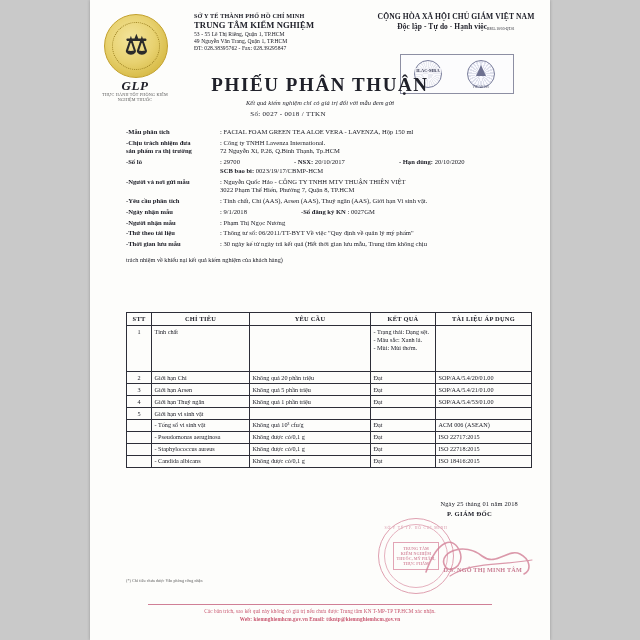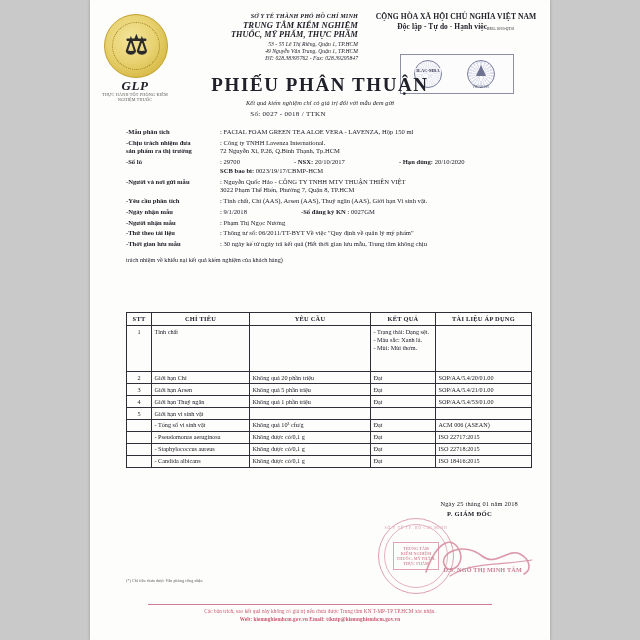--- a/index.html
+++ b/index.html
@@ -42,21 +42,21 @@
   }
   .glp{
     position:absolute;left:14px;top:68px;width:62px;text-align:center;
     font-style:italic;font-weight:bold;font-size:13px;letter-spacing:.5px;
   }
   .glp-sub{
     position:absolute;left:6px;top:82px;width:78px;text-align:center;
     font-size:4.2px;letter-spacing:.2px;color:#555;
   }
 
-  .org{position:absolute;left:88px;top:2px;width:180px;text-align:right;line-height:1.22;font-style:italic;}
+  .org{position:absolute;left:104px;top:2px;width:180px;text-align:left;line-height:1.22;}
   .org .l1{font-size:6.2px;font-weight:bold;letter-spacing:.15px;}
   .org .l2{font-size:8.6px;font-weight:bold;letter-spacing:.1px;}
   .org .l3{font-size:8.2px;font-weight:bold;letter-spacing:.1px;}
   .org .l4,.org .l5,.org .l6{font-size:5.6px;letter-spacing:.05px;margin-top:.5px;}
 
   .nation{position:absolute;left:272px;top:2px;width:188px;text-align:center;line-height:1.3;}
   .nation .n1{font-size:7.6px;font-weight:bold;letter-spacing:.1px;}
   .nation .n2{font-size:7.4px;font-weight:bold;letter-spacing:.1px;}
   .nation .n2 .tiny{font-size:3.6px;font-weight:normal;letter-spacing:0;vertical-align:bottom;}
 
@@ -162,28 +162,27 @@
   <div class="hdr">
     <div class="seal">
       <div class="seal-g">⚖</div>
     </div>
     <div class="glp">GLP</div>
     <div class="glp-sub">THỰC HÀNH TỐT PHÒNG KIỂM NGHIỆM THUỐC</div>
 
     <div class="org">
       <div class="l1">SỞ Y TẾ THÀNH PHỐ HỒ CHÍ MINH</div>
       <div class="l2">TRUNG TÂM KIỂM NGHIỆM</div>
-      <div class="l3">THUỐC, MỸ PHẨM, THỰC PHẨM</div>
       <div class="l4">53 - 55 Lê Thị Riêng, Quận 1, TP.HCM</div>
       <div class="l5">49 Nguyễn Văn Trang, Quận 1, TP.HCM</div>
       <div class="l6">ĐT: 028.38395762   -   Fax: 028.39295847</div>
     </div>
 
     <div class="nation">
-      <div class="n1">CỘNG HÒA XÃ HỘI CHỦ NGHĨA VIỆT NAM</div>
+      <div class="n1">CỘNG HÒA XÃ HỘI CHỦ GIÁM VIỆT NAM</div>
       <div class="n2"><span>Độc lập - Tự do - Hạnh việc</span><span class="tiny">BM.5.10/03-QT.01</span></div>
     </div>
 
     <div class="accred">
       <div class="badge badge-a">
         <div class="b-circle"></div>
         <div class="b-text">ILAC-MRA</div>
       </div>
       <div class="badge badge-b">
         <div class="b-circle solid"></div>

